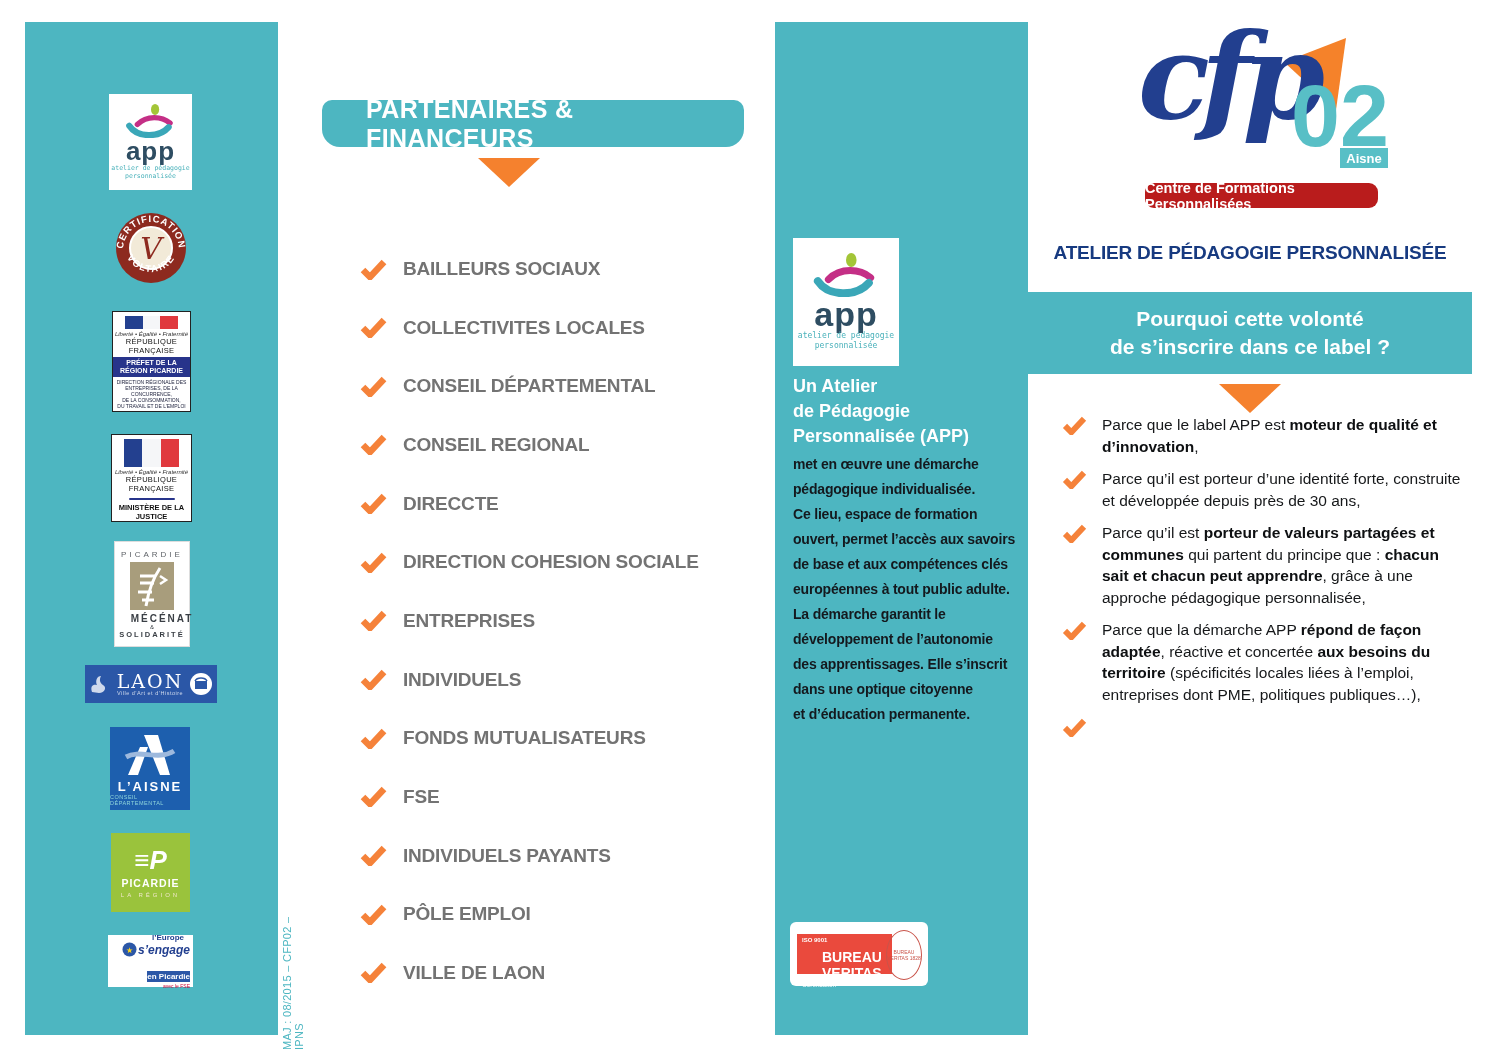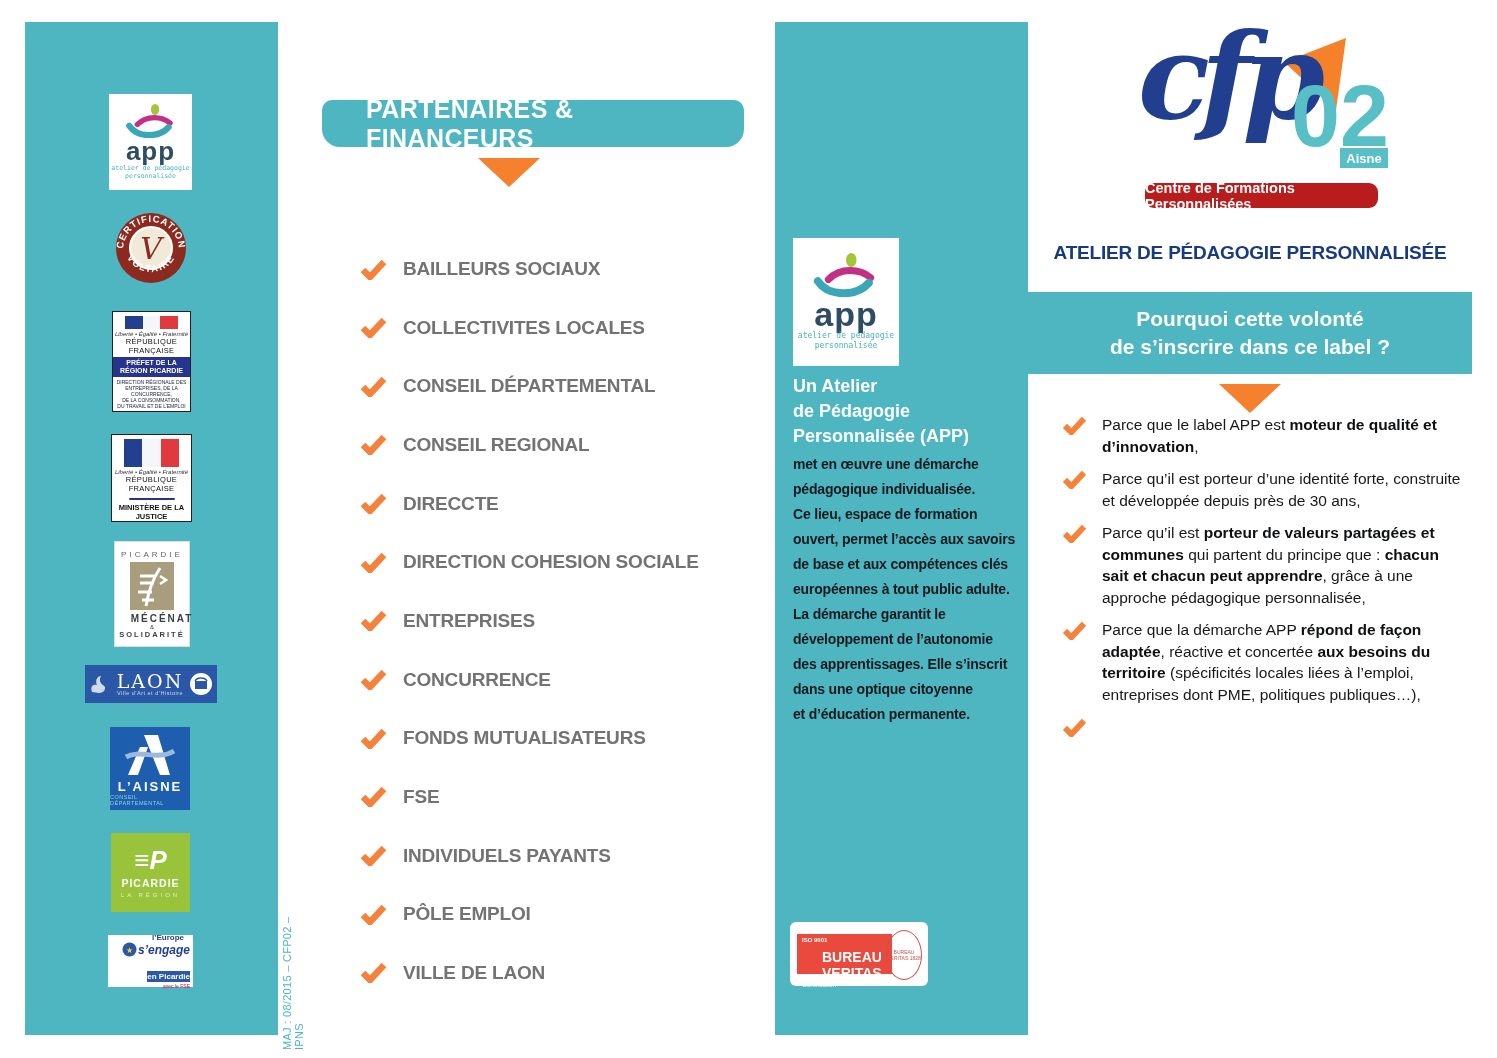--- a/index.html
+++ b/index.html
@@ -246,21 +246,21 @@
     <div class="partner-item">
       <svg class="check-icon" width="27" height="21" viewBox="0 0 27 21">
           <path d="M3 11 L10 18 L24 3" stroke="#f5823a" stroke-width="6.5" fill="none"></path>
         </svg>
       <span class="partner-label">ENTREPRISES</span>
       </div>
     <div class="partner-item">
       <svg class="check-icon" width="27" height="21" viewBox="0 0 27 21">
           <path d="M3 11 L10 18 L24 3" stroke="#f5823a" stroke-width="6.5" fill="none"></path>
         </svg>
-      <span class="partner-label">CONCURRENCE</span>
+      <span class="partner-label">INDIVIDUELS</span>
       </div>
     <div class="partner-item">
       <svg class="check-icon" width="27" height="21" viewBox="0 0 27 21">
           <path d="M3 11 L10 18 L24 3" stroke="#f5823a" stroke-width="6.5" fill="none"></path>
         </svg>
       <span class="partner-label">FONDS MUTUALISATEURS</span>
       </div>
     <div class="partner-item">
       <svg class="check-icon" width="27" height="21" viewBox="0 0 27 21">
           <path d="M3 11 L10 18 L24 3" stroke="#f5823a" stroke-width="6.5" fill="none"></path>

